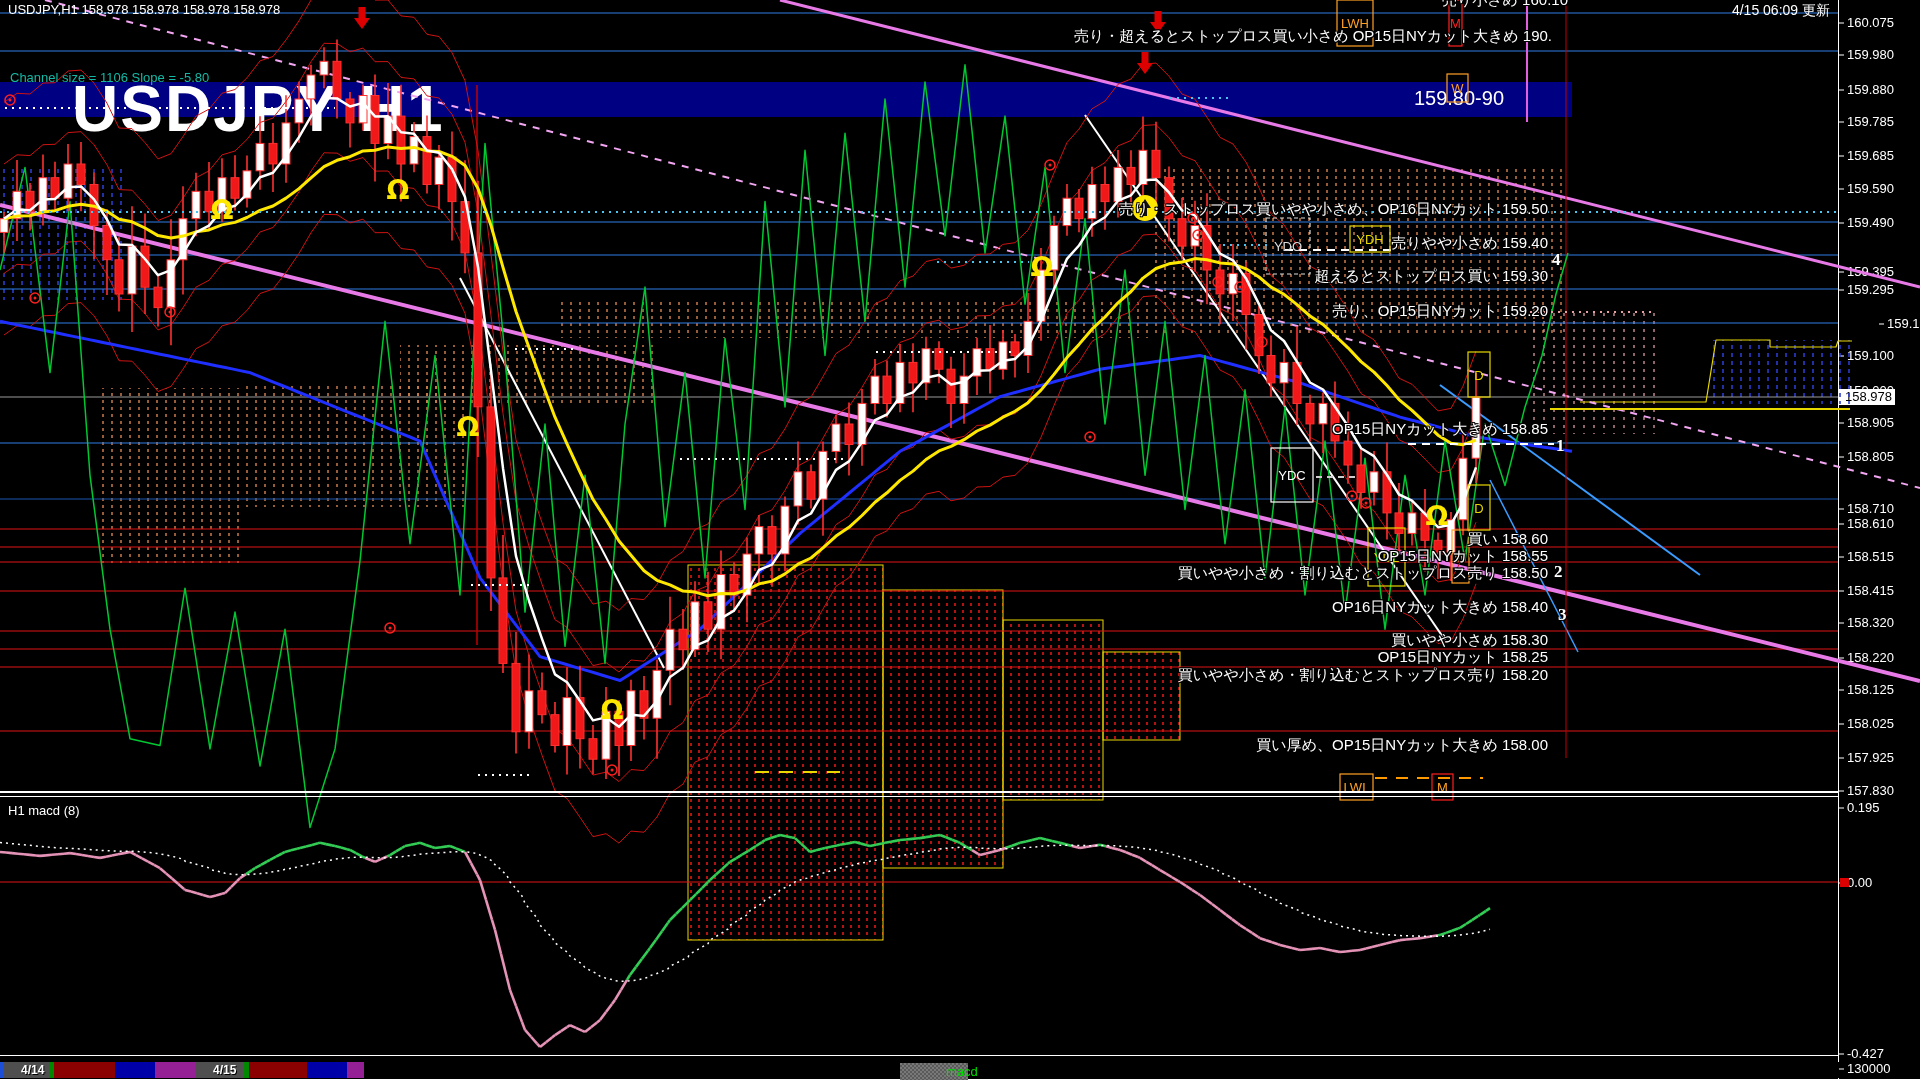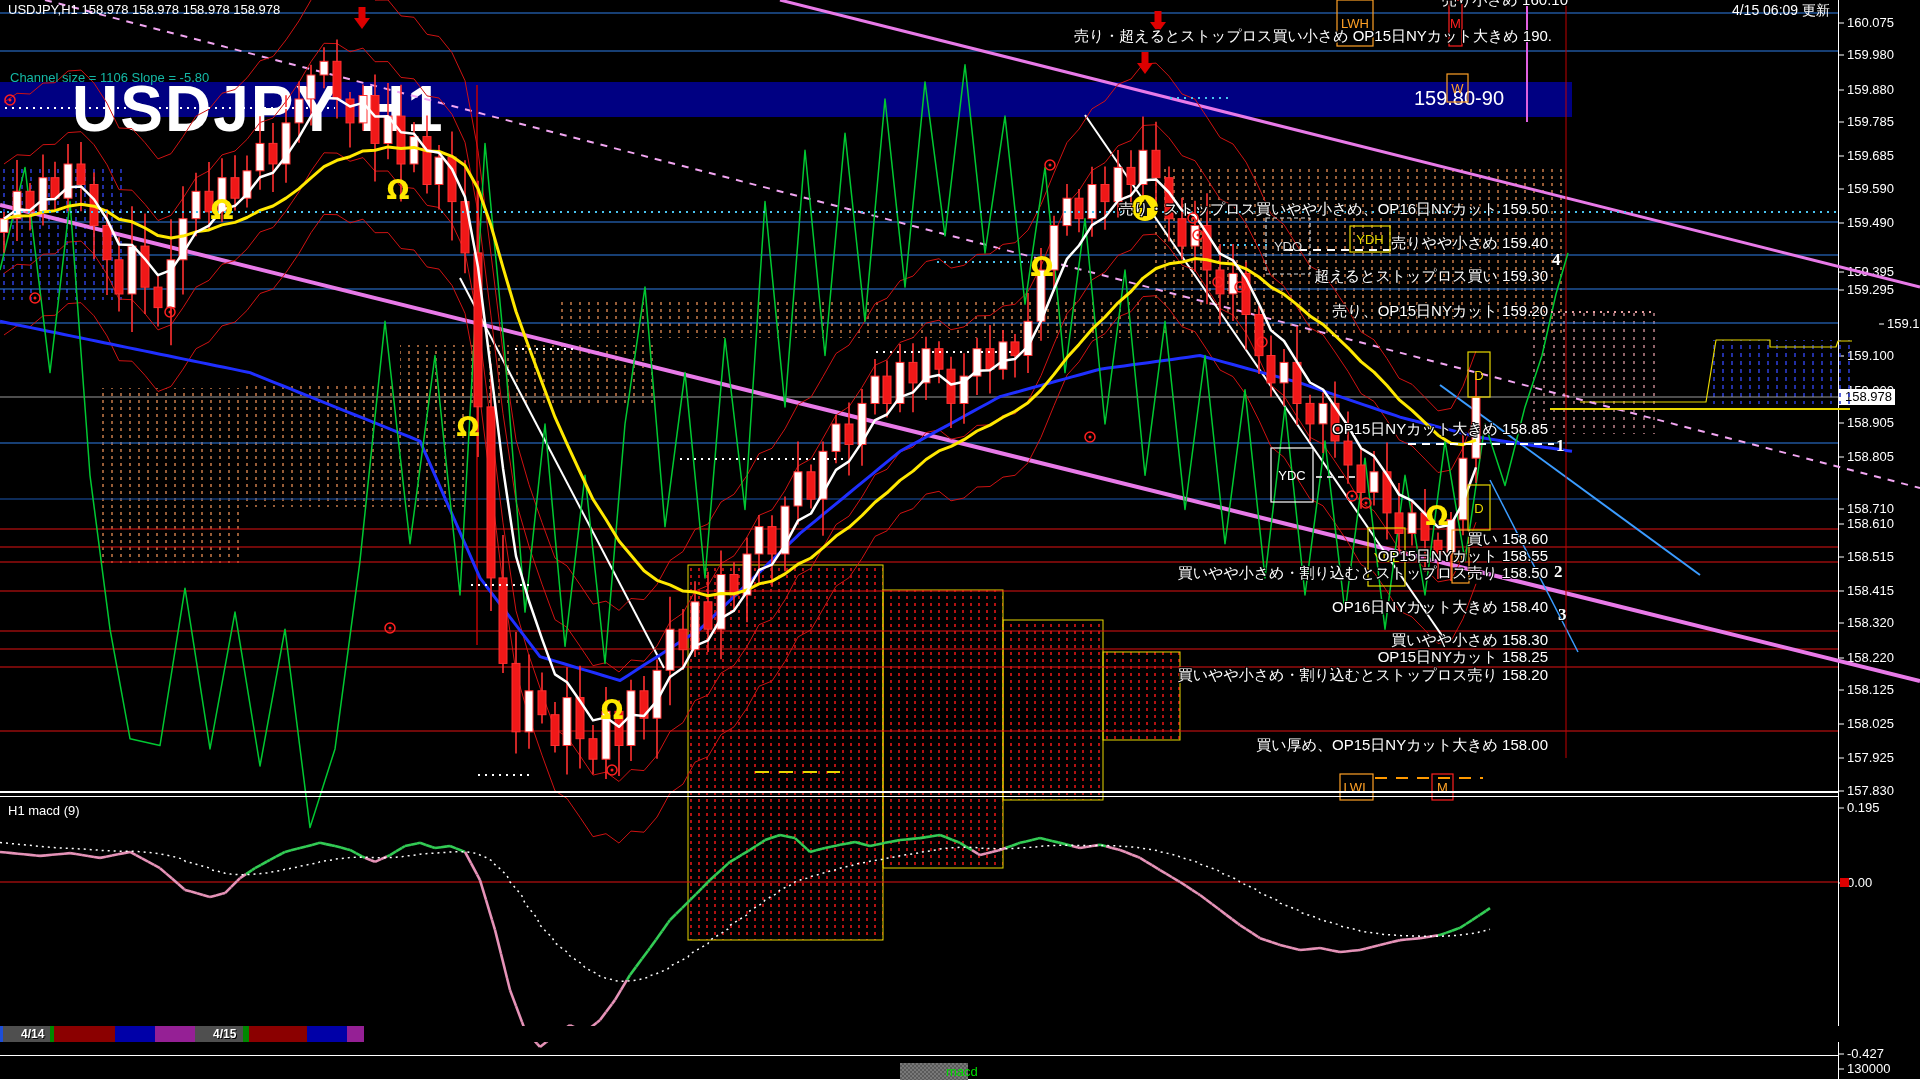--- a/index.html
+++ b/index.html
@@ -18,21 +18,21 @@
   .wave{position:absolute;color:#fff;font-family:"Liberation Serif",serif;font-weight:bold;font-size:17px;z-index:6;
         text-shadow:1px 1px 0 #000;}
   #axis-panel{position:absolute;left:1838px;top:0;width:82px;height:1080px;background:#000;
               border-left:1px solid #fff;z-index:1;}
   .tick{position:absolute;left:0;color:#fff;font-size:13px;white-space:nowrap;transform:translateY(-50%);}
   .tick .tmark{display:inline-block;width:5px;height:1px;background:#fff;vertical-align:middle;margin-right:3px;}
   #cur-price{position:absolute;left:0px;background:#fff;color:#000;font-size:13px;padding:0 3px 1px 6px;
              transform:translateY(-50%);z-index:2;}
   .sep{position:absolute;left:0;width:1839px;background:#fff;z-index:5;}
   #macd-label{position:absolute;left:8px;top:803px;color:#fff;font-size:13px;z-index:6;}
-  #strip{position:absolute;left:0;top:1026px;height:16px;width:1839px;z-index:5;background:#1d4ed8;}
+  #strip{position:absolute;left:0;top:1062px;height:16px;width:1839px;z-index:5;background:#1d4ed8;}
   .seg{position:absolute;top:0;height:16px;}
   .seg-label{position:absolute;top:1px;color:#fff;font-size:12px;font-weight:bold;z-index:6;
              text-shadow:1px 1px 0 #000;}
   #macd-btn{position:absolute;left:900px;top:1063px;width:68px;height:17px;background:#6e6e6e;
             background-image:repeating-conic-gradient(#5a5a5a 0 25%,#787878 0 50%);background-size:4px 4px;
             color:#00dd00;font-size:13px;text-align:center;line-height:16px;z-index:6;border:0;cursor:pointer;
             font-family:"Liberation Sans",sans-serif;padding-left:46px;}
   #red-zero-marker{position:absolute;left:1840px;top:878px;width:9px;height:9px;background:#dd0000;z-index:2;}
 </style>
 </head>
@@ -781,21 +781,21 @@
         <polyline points="0.0,842.6 6.0,843.1 12.0,843.7 18.0,844.2 24.0,844.8 30.0,845.3 36.0,845.9 40.0,846.5 46.0,846.9 52.0,847.4 58.0,847.8 64.0,848.1 70.0,848.4 76.0,848.7 82.0,849.0 88.0,849.4 94.0,849.8 100.0,850.3 106.0,850.6 112.0,850.9 118.0,851.1 124.0,851.2 130.0,851.2 136.0,851.4 142.0,851.8 148.0,852.4 154.0,853.1 160.0,853.9 166.0,855.0 172.0,856.3 178.0,857.8 184.0,859.5 185.0,861.2 191.0,862.8 197.0,864.5 203.0,866.2 209.0,867.9 210.0,869.5 216.0,870.9 222.0,872.2 225.0,873.3 231.0,874.1 237.0,874.5 240.0,874.7 246.0,874.6 252.0,874.4 255.0,874.0 261.0,873.5 267.0,872.9 270.0,872.2 276.0,871.3 282.0,870.3 285.0,869.3 291.0,868.3 297.0,867.2 300.0,866.1 306.0,865.1 312.0,863.9 318.0,862.8 320.0,861.7 326.0,860.7 332.0,859.9 335.0,859.1 341.0,858.5 347.0,858.0 350.0,857.5 356.0,857.3 362.0,857.2 365.0,857.3 371.0,857.4 375.0,857.7 381.0,857.8 387.0,857.7 390.0,857.6 396.0,857.2 402.0,856.7 405.0,856.1 411.0,855.5 417.0,854.8 420.0,854.2 426.0,853.7 432.0,853.3 435.0,853.0 441.0,852.7 447.0,852.3 450.0,852.0 456.0,851.8 462.0,851.7 465.0,851.7 471.0,852.4 477.0,853.6 480.0,855.0 486.0,857.5 492.0,860.9 495.0,864.7 501.0,869.6 507.0,875.6 510.0,881.9 516.0,888.7 522.0,896.0 525.0,903.4 531.0,910.7 537.0,918.0 540.0,925.1 546.0,931.6 552.0,937.4 555.0,942.8 561.0,947.6 567.0,952.0 570.0,956.0 576.0,960.0 582.0,963.9 585.0,967.6 591.0,970.9 597.0,973.7 600.0,976.3 606.0,978.2 612.0,979.6 615.0,980.8 621.0,981.3 627.0,981.2 630.0,980.8 636.0,980.1 642.0,978.9 648.0,977.4 650.0,975.7 656.0,973.8 662.0,971.4 668.0,968.7 670.0,966.1 676.0,963.2 682.0,960.2 688.0,957.0 690.0,953.9 696.0,950.6 702.0,947.1 708.0,943.6 710.0,940.1 716.0,936.5 722.0,932.8 728.0,929.0 730.0,925.3 736.0,921.6 742.0,917.9 748.0,914.2 750.0,910.7 756.0,907.1 762.0,903.6 765.0,900.1 771.0,896.7 777.0,893.3 780.0,890.1 786.0,887.1 792.0,884.4 795.0,881.9 801.0,879.8 807.0,878.1 810.0,876.6 816.0,875.2 822.0,873.7 825.0,872.3 831.0,870.9 837.0,869.5 840.0,868.2 846.0,866.8 852.0,865.5 855.0,864.2 861.0,863.1 867.0,862.1 870.0,861.2 876.0,860.3 882.0,859.4 885.0,858.5 891.0,857.5 897.0,856.6 900.0,855.7 906.0,854.8 912.0,853.9 918.0,853.1 920.0,852.2 926.0,851.4 932.0,850.6 938.0,849.7 940.0,848.9 946.0,848.3 952.0,847.8 958.0,847.5 960.0,847.2 966.0,847.2 972.0,847.4 978.0,847.7 980.0,848.1 986.0,848.4 992.0,848.6 998.0,848.7 1000.0,848.8 1006.0,848.7 1012.0,848.6 1018.0,848.3 1020.0,848.0 1026.0,847.6 1032.0,847.2 1038.0,846.7 1040.0,846.3 1046.0,845.9 1052.0,845.6 1058.0,845.4 1060.0,845.3 1066.0,845.2 1072.0,845.3 1078.0,845.4 1080.0,845.5 1086.0,845.6 1092.0,845.7 1098.0,845.6 1100.0,845.6 1106.0,845.6 1112.0,845.7 1118.0,846.0 1120.0,846.2 1126.0,846.5 1132.0,847.0 1138.0,847.5 1140.0,848.1 1146.0,848.8 1152.0,849.7 1158.0,850.8 1160.0,851.8 1166.0,853.0 1172.0,854.4 1178.0,855.8 1180.0,857.3 1186.0,858.8 1192.0,860.6 1198.0,862.4 1200.0,864.2 1206.0,866.1 1212.0,868.2 1218.0,870.4 1220.0,872.6 1226.0,874.9 1232.0,877.4 1238.0,879.9 1240.0,882.4 1246.0,884.9 1252.0,887.6 1258.0,890.3 1260.0,892.9 1266.0,895.5 1272.0,898.1 1278.0,900.6 1280.0,903.1 1286.0,905.5 1292.0,907.8 1298.0,910.1 1300.0,912.3 1306.0,914.3 1312.0,916.2 1318.0,918.0 1320.0,919.6 1326.0,921.3 1332.0,922.9 1338.0,924.5 1340.0,926.0 1346.0,927.4 1352.0,928.7 1358.0,929.8 1360.0,931.0 1366.0,931.9 1372.0,932.8 1378.0,933.4 1380.0,934.1 1386.0,934.6 1392.0,935.0 1398.0,935.3 1400.0,935.6 1406.0,935.8 1412.0,936.0 1418.0,936.1 1420.0,936.2 1426.0,936.3 1432.0,936.3 1438.0,936.2 1440.0,936.2 1446.0,936.0 1452.0,935.7 1458.0,935.3 1460.0,934.9 1466.0,934.3 1472.0,933.5 1478.0,932.5 1480.0,931.6 1486.0,930.4 1490.0,929.2" fill="none" stroke="#ffffff" stroke-width="1.5" stroke-dasharray="2 4" stroke-linejoin="round"></polyline>
       </g>
   </svg>
 
   <div id="title-overlay">USDJPY,H1  158.978 158.978 158.978 158.978</div>
   <div id="channel-info">Channel size = 1106 Slope = -5.80</div>
   <div id="updated">4/15 06:09 更新</div>
 
   <div class="sep" style="top:791px;height:2px;"></div>
   <div class="sep" style="top:796px;height:1px;"></div>
-  <div id="macd-label">H1 macd (9)</div>
+  <div id="macd-label">H1 macd (8)</div>
   <div class="sep" style="top:1055px;height:1px;"></div>
   <div class="sep" style="top:1079px;height:1px;width:1920px;"></div>
 
   <div id="strip">
       <div class="seg" style="left: 3px; width: 47px; background: rgb(79, 79, 79);"></div>
       <div class="seg-label" style="left: 21px;">4/14</div>
       <div class="seg" style="left: 50px; width: 4px; background: rgb(0, 136, 0);"></div>
       <div class="seg" style="left: 54px; width: 61px; background: rgb(139, 0, 0);"></div>
       <div class="seg" style="left: 115px; width: 40px; background: rgb(0, 0, 168);"></div>
       <div class="seg" style="left: 155px; width: 40px; background: rgb(149, 32, 149);"></div>

